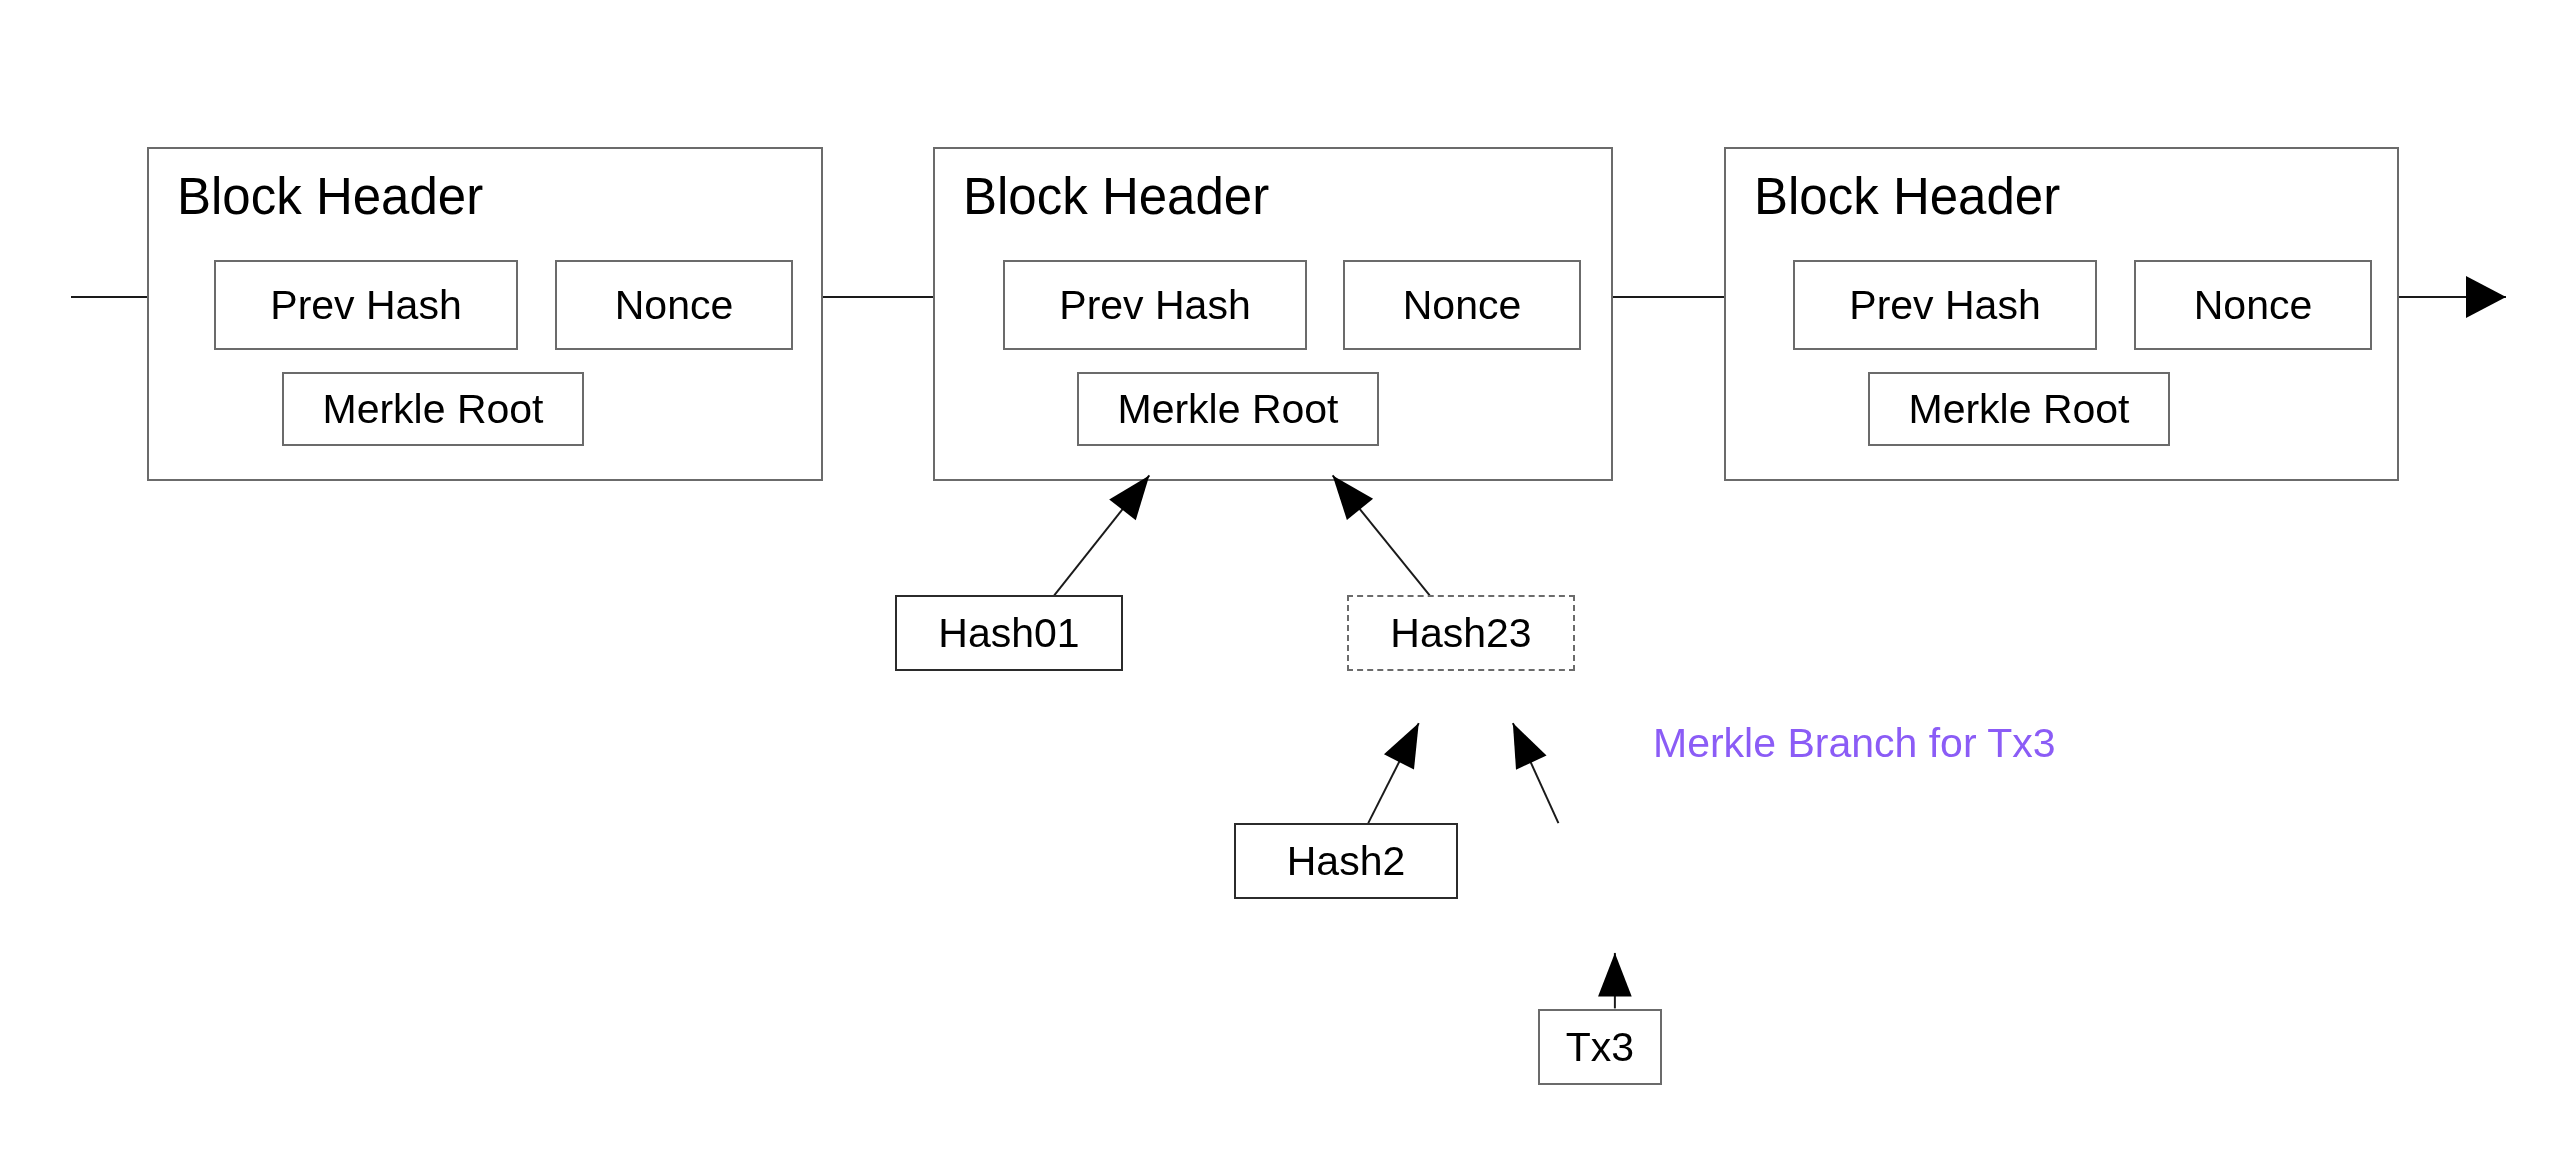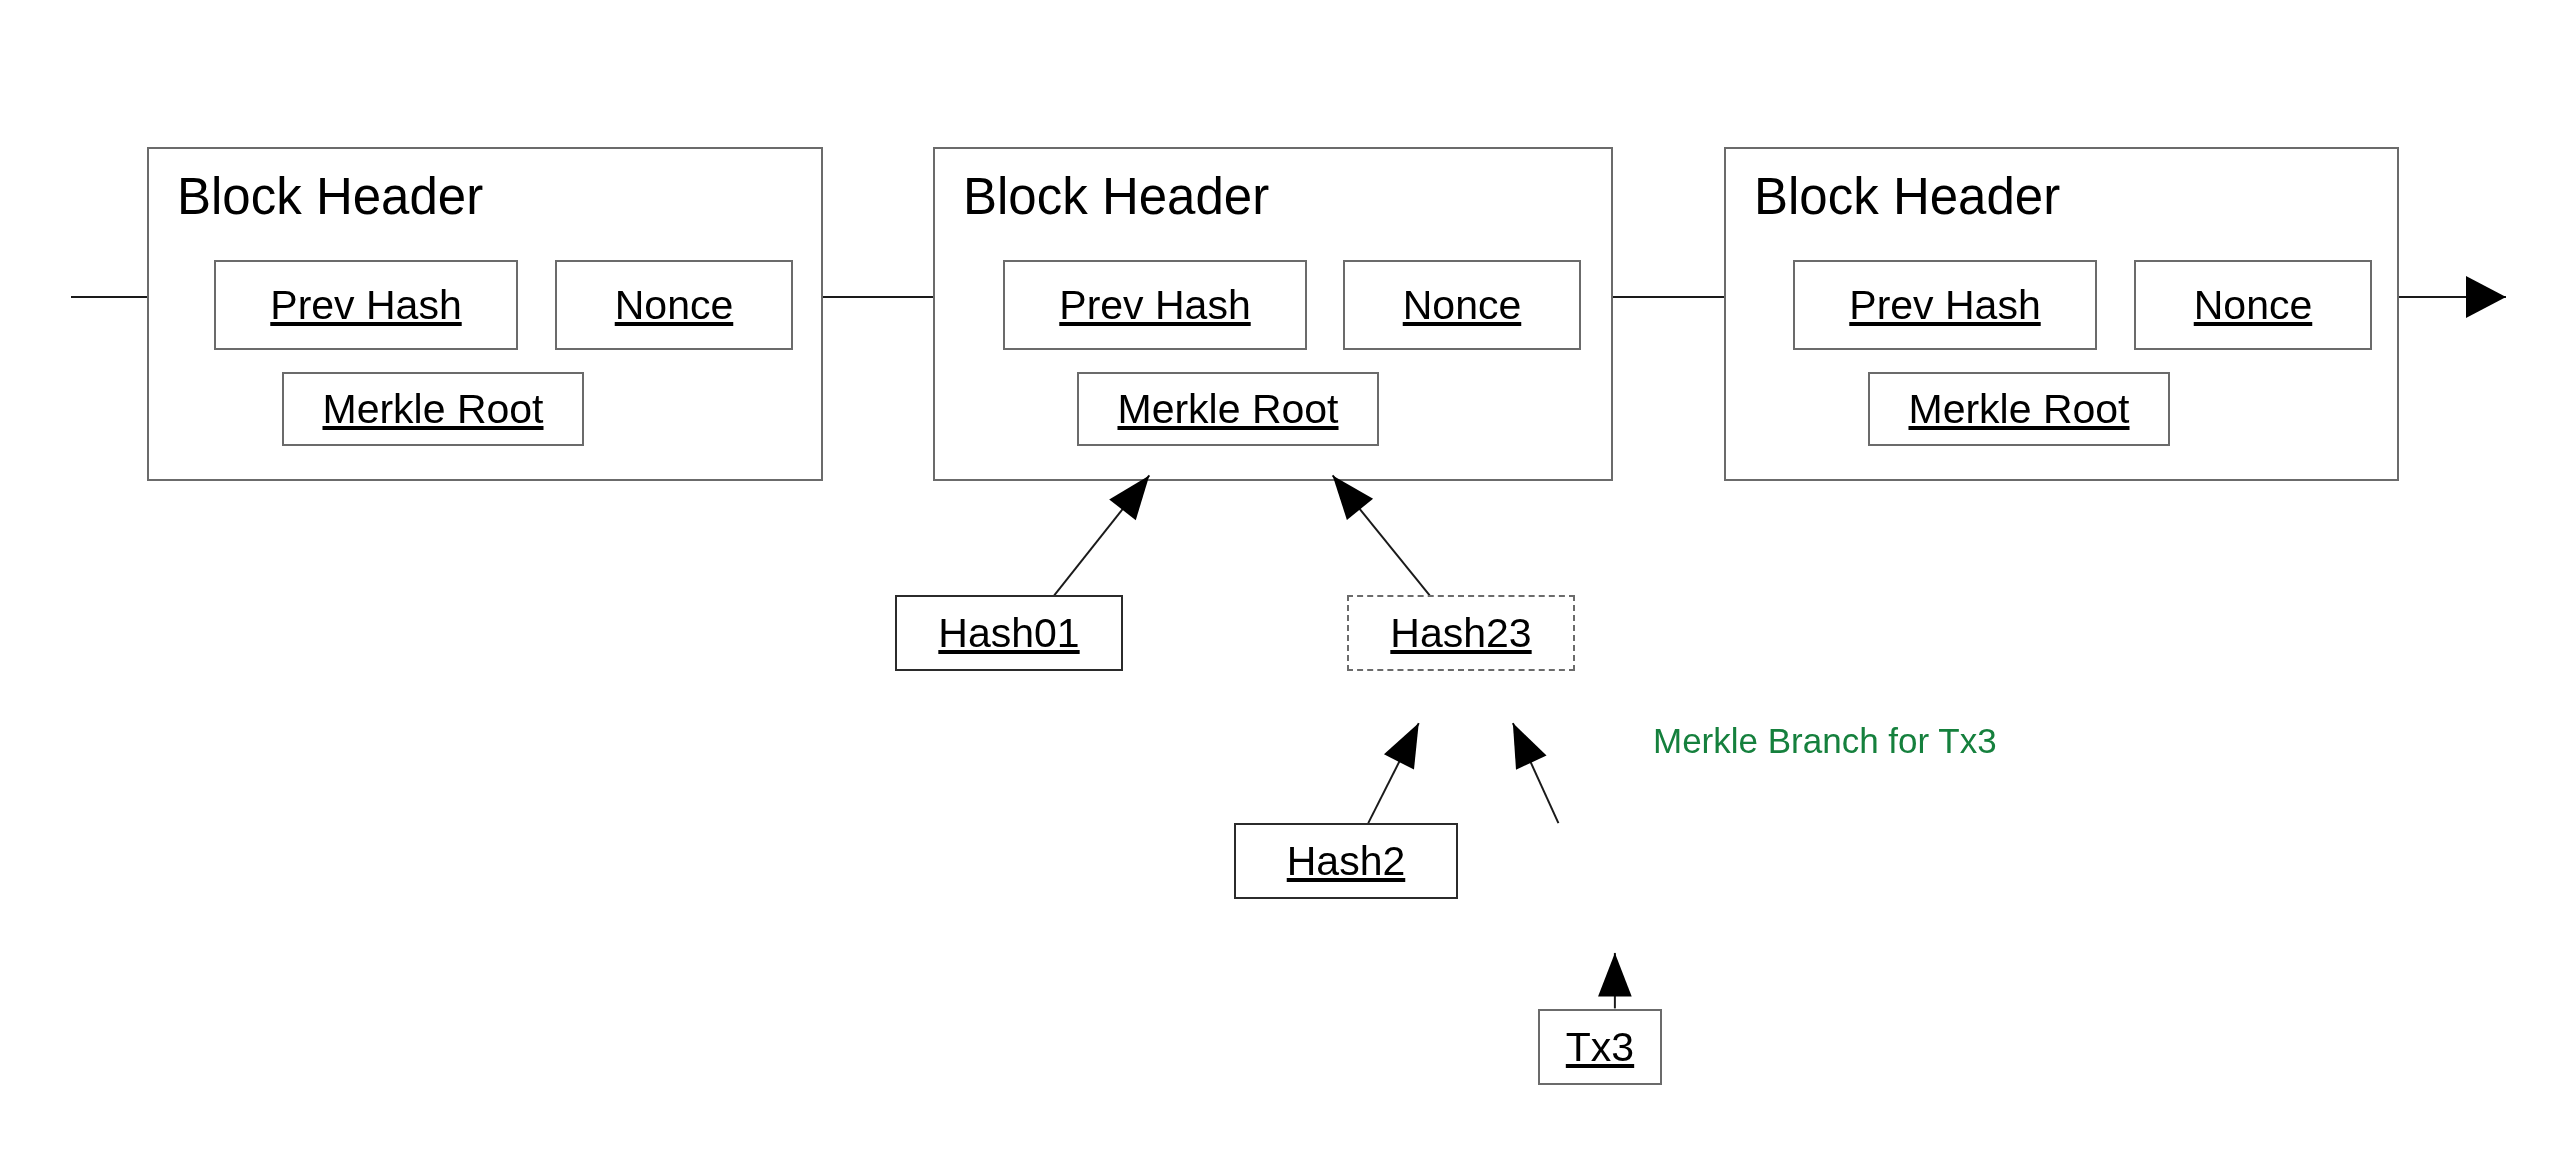--- a/index.html
+++ b/index.html
@@ -23,36 +23,35 @@
   
   .diagram-title {
     position: absolute;
     font-size: 41px;
     color: #000000;
     white-space: nowrap;
     line-height: 1;
   }
   .free-label {
     position: absolute;
-    font-size: 35px;
-    color: #15803d;
+    font-size: 41px;
+    color: #8b5cf6;
     white-space: nowrap;
     line-height: 1;
     text-align: right;
   }
 
   
   .box {
     position: absolute;
     box-sizing: border-box;
     background: #ffffff;
     display: flex;
     align-items: center;
     justify-content: center;
-    text-decoration: underline;
   }
   .box-solid {
     border: 2px solid #6b6b6b;
   }
   .box-solid-dark {
     border: 2px solid #2b2b2b;
   }
   .box-dashed {
     border: 2px dashed #6b6b6b;
   }

